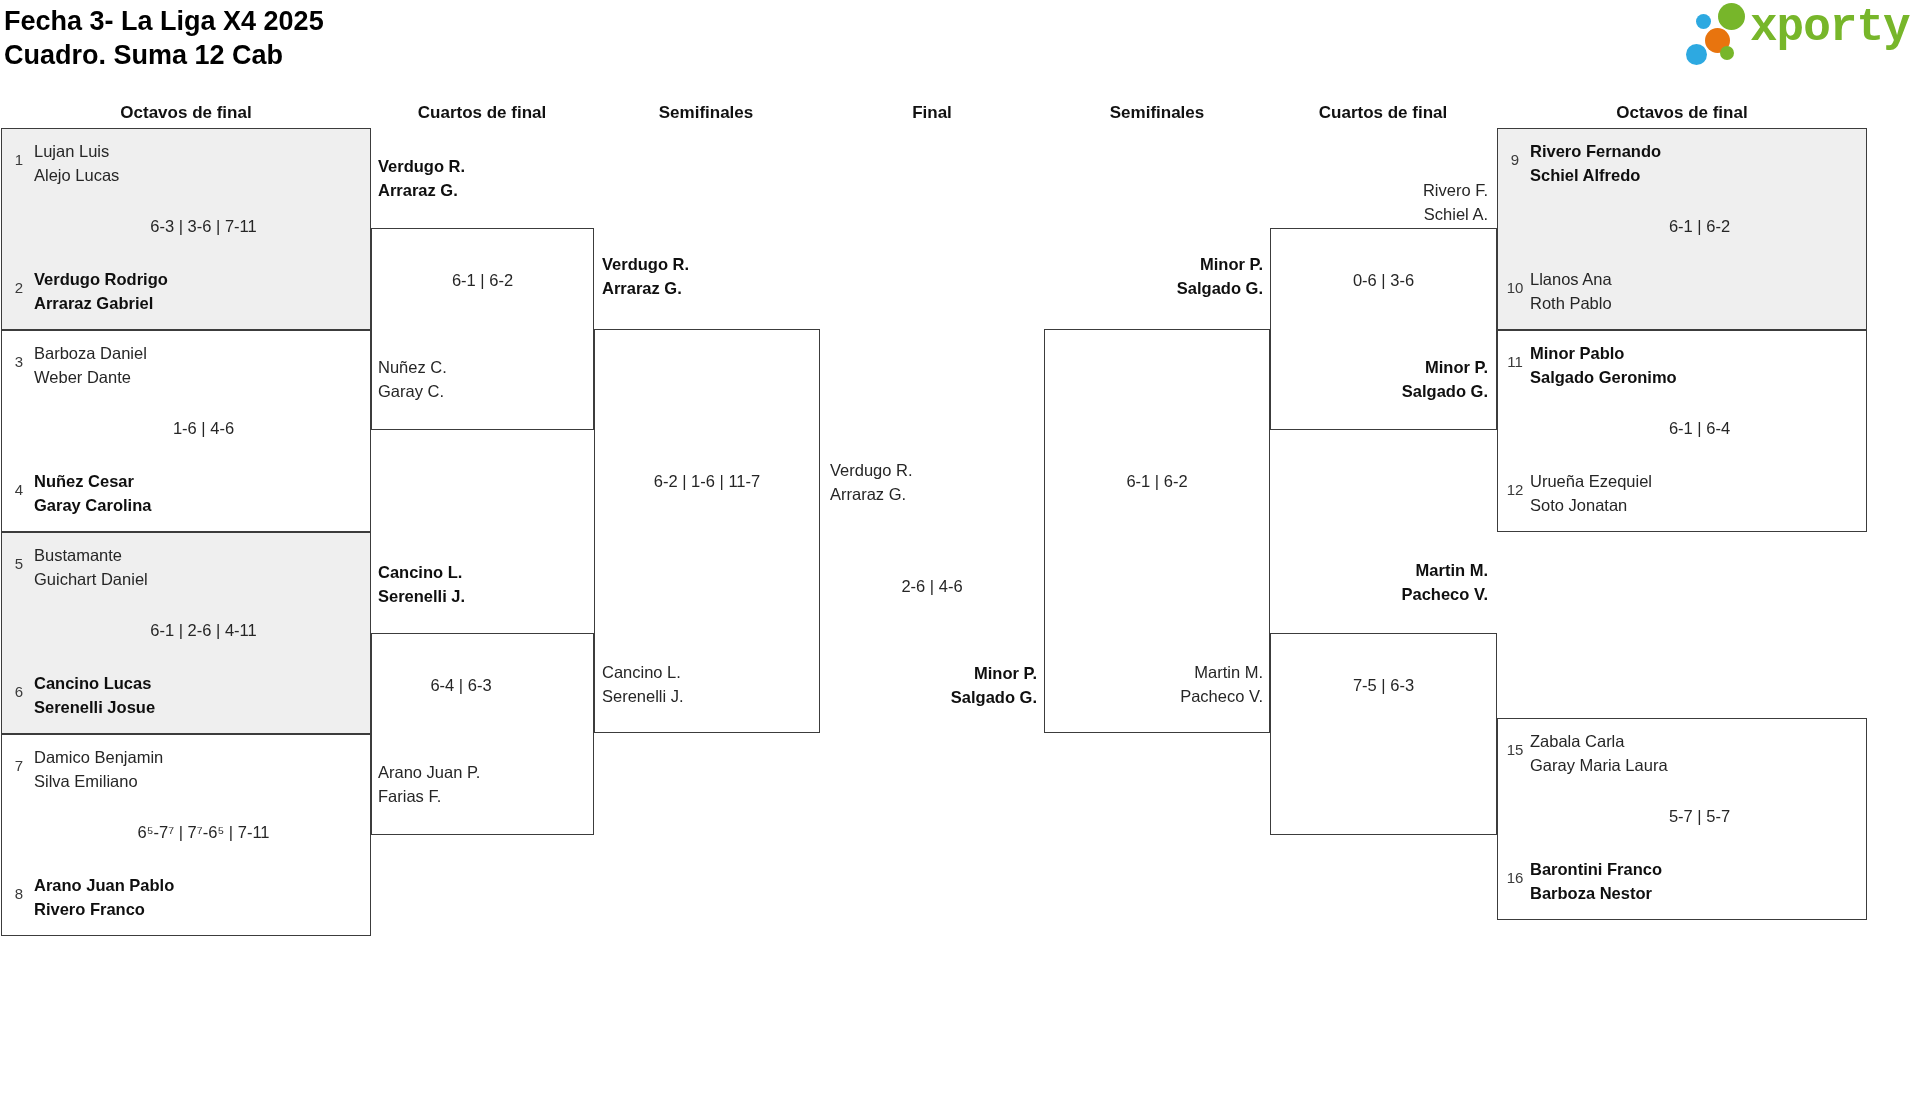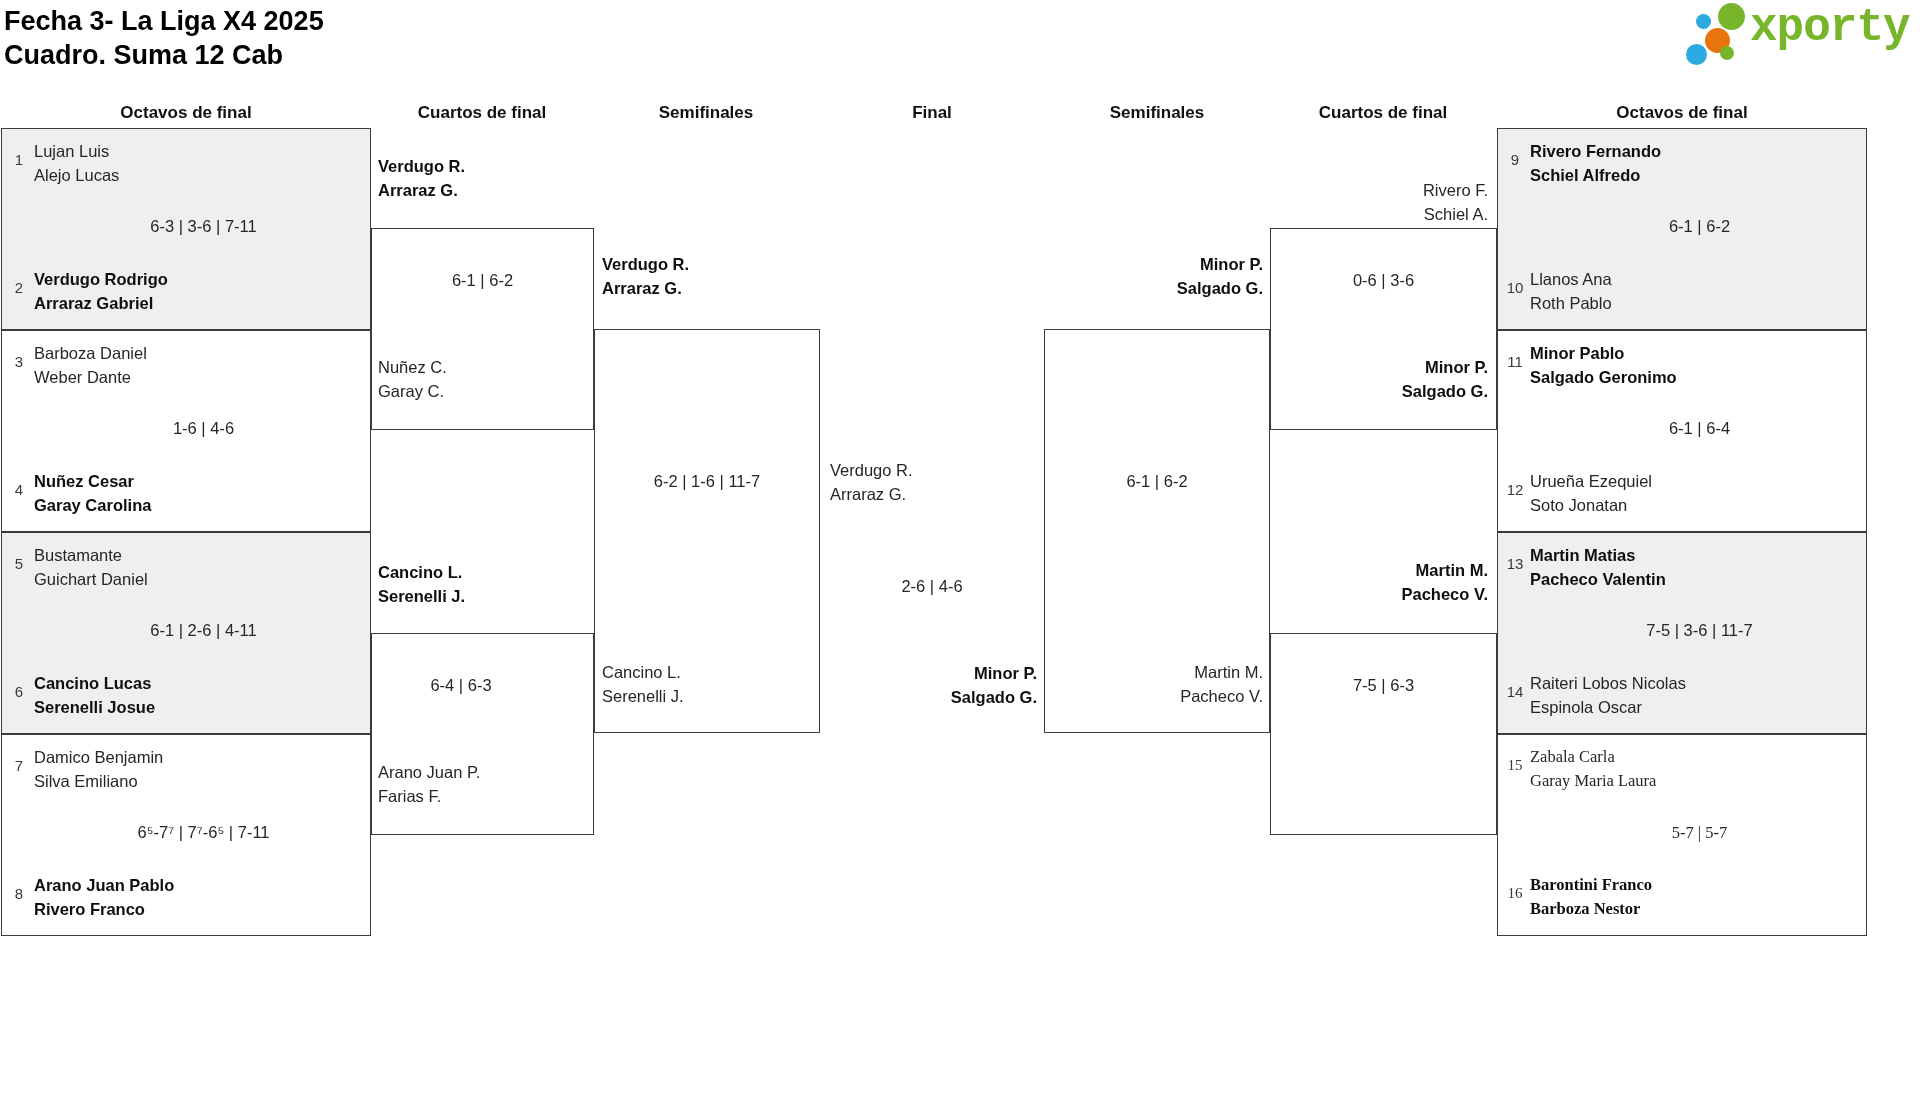--- a/index.html
+++ b/index.html
@@ -136,35 +136,22 @@
         <div>Salgado Geronimo</div>
     </div>
     <div class="score">6-1 | 6-4</div>
     <span class="seed pb">12</span>
     <div class="team pb">
       <div>Urueña Ezequiel</div>
         <div>Soto Jonatan</div>
     </div>
   </div>
 
-  <div class="obox shade" style="left:1497px;top:532px;">
-    <span class="seed pa">13</span>
-    <div class="team pa bold">
-      <div>Martin Matias</div>
-        <div>Pacheco Valentin</div>
-    </div>
-    <div class="score">7-5 | 3-6 | 11-7</div>
-    <span class="seed pb">14</span>
-    <div class="team pb">
-      <div>Raiteri Lobos Nicolas</div>
-        <div>Espinola Oscar</div>
-    </div>
-  </div>
-
-  <div class="obox" style="left:1497px;top:734px;font-family:Liberation Serif, serif;">
+
+  <div class="obox" style="left:1497px;top:718px;">
     <span class="seed pa">15</span>
     <div class="team pa">
       <div>Zabala Carla</div>
         <div>Garay Maria Laura</div>
     </div>
     <div class="score">5-7 | 5-7</div>
     <span class="seed pb">16</span>
     <div class="team pb bold">
       <div>Barontini Franco</div>
         <div>Barboza Nestor</div>

